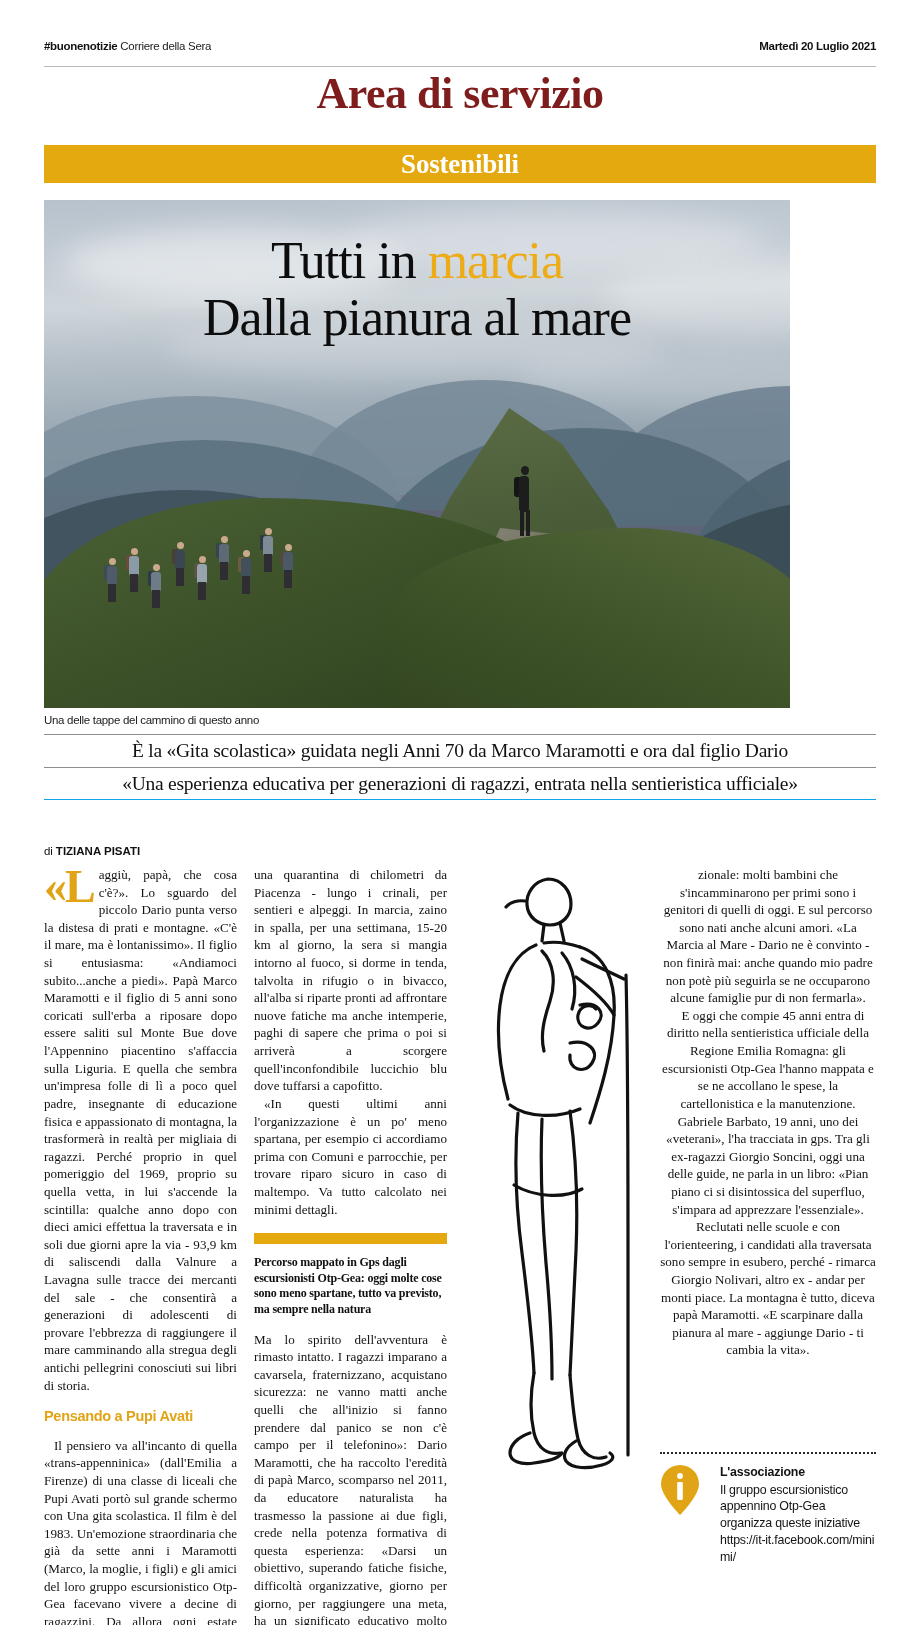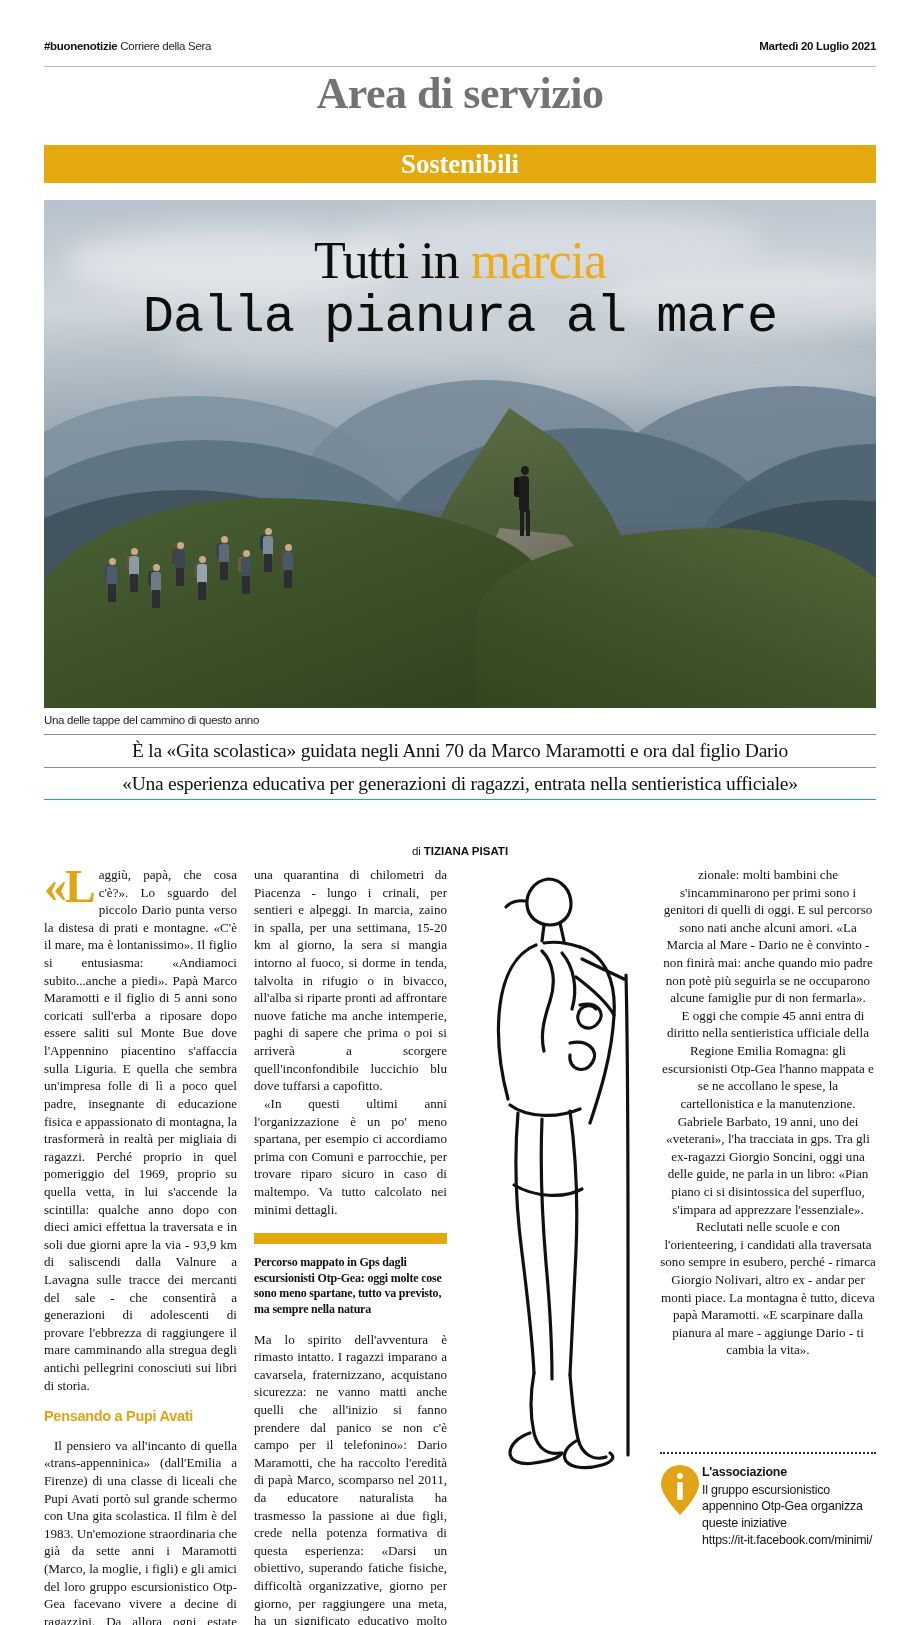--- a/index.html
+++ b/index.html
@@ -54,21 +54,21 @@
   
   .section-title {
     position: absolute;
     left: 44px;
     top: 72px;
     width: 832px;
     text-align: center;
     font-family: "Liberation Serif", serif;
     font-weight: bold;
     font-size: 44px;
-    color: #737373;
+    color: #7f1d1d;
     letter-spacing: -0.5px;
     line-height: 1.0;
   }
 
   
   .gold-band {
     position: absolute;
     left: 44px;
     top: 145px;
     width: 832px;
@@ -86,21 +86,21 @@
     font-size: 27px;
     color: #ffffff;
     letter-spacing: -0.2px;
   }
 
   
   .hero {
     position: absolute;
     left: 44px;
     top: 200px;
-    width: 832px;
+    width: 746px;
     height: 508px;
     overflow: hidden;
     background: #be185d;
   }
   .hero-sky {
     position: absolute;
     left: 0; top: 0; width: 100%; height: 58%;
     background: linear-gradient(178deg,
       #b8c2cc 0%, #c3ccd4 18%, #cfd6db 34%,
       #b6c0c8 50%, #9fadb8 68%, #8fa0ab 88%, #7f919d 100%);
@@ -225,21 +225,21 @@
     white-space: nowrap;
   }
   .summary-line:last-child { border-bottom: 1px solid #0ea5e9; }
 
   
   .byline {
     position: absolute;
     left: 44px;
     top: 845px;
     width: 832px;
-    text-align: center;
+    text-align: left;
     font-family: "Liberation Sans", sans-serif;
     font-size: 11.5px;
     letter-spacing: -0.1px;
   }
   .byline .di { font-weight: normal; }
   .byline .name { font-weight: bold; letter-spacing: 0px; }
 
   
   .col {
     position: absolute;
@@ -310,21 +310,21 @@
 
   
   .assoc {
     position: absolute;
     left: 660px;
     top: 1452px;
     width: 216px;
     border-top: 2px dotted #2b2b2b;
     padding-top: 10px;
     display: flex;
-    gap: 2px;
+    gap: 20px;
   }
   .assoc-pin {
     flex: 0 0 auto;
     width: 40px;
     height: 52px;
     position: relative;
   }
   .assoc-text {
     font-family: "Liberation Sans", sans-serif;
     font-size: 12.4px;
@@ -437,21 +437,21 @@
         <div class="h"></div>
         <div class="t" style="background:#4b5866;"></div>
         <div class="l"></div>
       </div>
   </div>
 
   <div style="position:absolute; left:0; top:34px; width:100%; text-align:center;">
     <div style="font-family:'Liberation Serif',serif; font-size:52px; line-height:1.05; color:#0d0d0d; letter-spacing:-1px;">
       <span>Tutti in </span><span style="color:#edab18;">marcia</span>
     </div>
-    <div style="font-family:Liberation Mono, monospace; font-size:52px; line-height:1.12; color:#0d0d0d; letter-spacing:-1px;">Dalla pianura al mare</div>
+    <div style="font-family:Liberation Serif, serif; font-size:52px; line-height:1.12; color:#0d0d0d; letter-spacing:-1px;">Dalla pianura al mare</div>
   </div>
 </div>
 
 <div class="hero-caption">Una delle tappe del cammino di questo anno</div>
 
 <div class="summary">
   <div class="rule-top"></div>
   <div class="summary-line">È la «Gita scolastica» guidata negli Anni 70 da Marco Maramotti e ora dal figlio Dario</div>
   <div class="summary-line">«Una esperienza educativa per generazioni di ragazzi, entrata nella sentieristica ufficiale»</div>
 </div>

